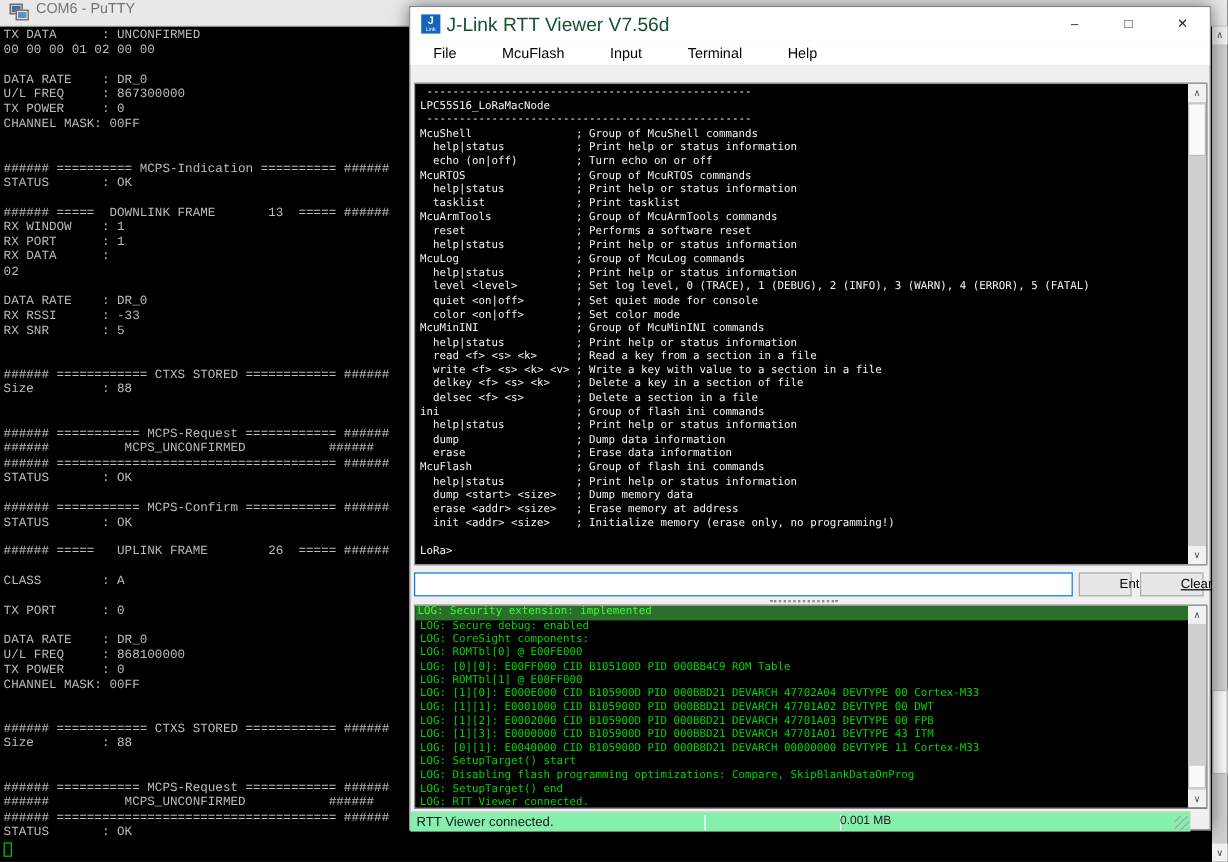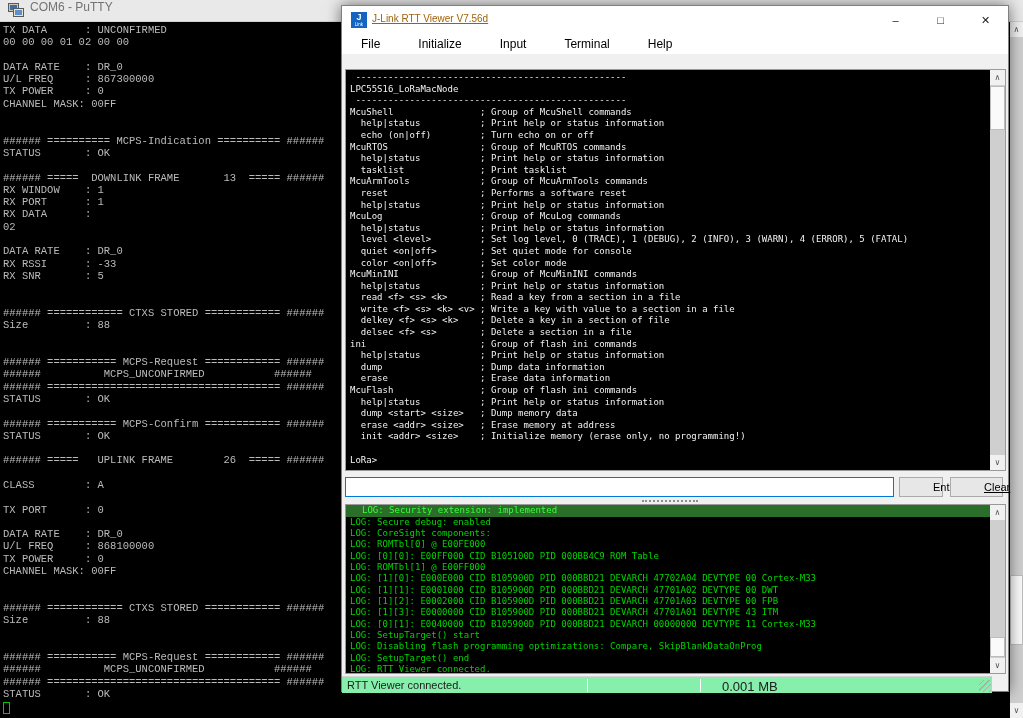--- a/index.html
+++ b/index.html
@@ -18,21 +18,21 @@
   #putty-cursor { position:absolute; left:3px; top:702px; width:7px; height:12px; border:1px solid #00c800; }
   
   .scrollbar { background:#cfcfcf; }
   .sb-btn { position:absolute; left:0; width:100%; height:15px; background:#f1f1f1; color:#505050; font-size:8px; text-align:center; line-height:15px; }
   .sb-thumb { position:absolute; left:0; width:100%; background:#fafafa; border:1px solid #bdbdbd; }
   #putty-scrollbar { position:absolute; right:0; top:22px; width:13px; height:696px; }
 
   
   #rtt-window { position:absolute; left:341px; top:5px; width:668px; height:687px; background:#f0f0f0; border:1px solid #808080; box-shadow:0 0 14px rgba(0,0,0,0.55); }
   #rtt-titlebar { position:absolute; left:0; top:0; width:100%; height:28px; background:#ffffff; }
-  #rtt-title { position:absolute; left:30px; top:7px; font-size:10px; color:#a16207;text-decoration:underline; }
+  #rtt-title { position:absolute; left:30px; top:7px; font-size:16px; color:#14532d; }
   .jlink-icon { position:absolute; left:9px; top:6px; width:16px; height:16px; background:#1464c0; color:#fff; text-align:center; }
   .jlink-icon .j { font-size:9px; font-weight:bold; line-height:9px; display:block; margin-top:1px; }
   .jlink-icon .lnk { font-size:4.5px; line-height:5px; display:block; }
   .win-btn { position:absolute; top:0; width:45px; height:28px; text-align:center; line-height:28px; font-size:11px; color:#202020; }
   #btn-min { right:90px; } #btn-max { right:45px; } #btn-close { right:0; }
   #rtt-menubar { position:absolute; left:0; top:28px; width:100%; height:20px; background:#ffffff; display:flex; align-items:center; }
   .menu-item { font-size:12px; color:#000; padding:0 19px; height:20px; line-height:20px; }
   #rtt-tabbar { position:absolute; left:0; top:48px; width:100%; height:17px; background:#f0f0f0; border-bottom:1px solid #c8c8c8; }
   .tab { position:absolute; font-size:11px; color:#000; text-align:center; }
   #tab-all { left:3px; top:4px; width:70px; height:13px; line-height:13px; background:#f0f0f0; border:1px solid #c8c8c8; border-bottom:none; }
@@ -44,28 +44,28 @@
 
   #rtt-input { position:absolute; left:3px; top:471px; width:549px; height:20px; background:#fff; border:1px solid #0078d7; font-size:11px; padding:0 4px; outline:none; }
   .push-btn { position:absolute; top:471px; height:20px; background:#e7e7e7; border:1px solid #ababab; font-size:11px; color:#000; text-align:center; line-height:18px;padding-left:33px; }
   #btn-enter { left:557px; width:44px; }
   #btn-clear { left:608px; width:53px;text-decoration:underline; }
 
   #splitter { position:absolute; left:300px; top:494px; width:56px; height:6px; border-top:2px dotted #8f8f8f; border-bottom:2px dotted #8f8f8f; }
 
   #rtt-log { position:absolute; left:3px; top:498px; width:661px; height:170px; background:#000; border:1px solid #9a9a9a; overflow:hidden; }
   .logtext { font-family:"DejaVu Sans Mono", monospace; font-size:9px; line-height:11.35px; color:#00d400; white-space:pre; }
-  #log-selected { position:absolute; left:0; top:0; width:645px; height:12px; background:#2a6e2a; color:#37ff37; padding-left:16px; }
+  #log-selected { position:absolute; left:0; top:0; width:645px; height:12px; background:#2a6e2a; color:#37ff37; padding-left:2px; }
   #log-rest { position:absolute; left:4px; top:11.5px; }
   #rtt-log-scroll { position:absolute; right:0; top:0; width:15px; height:168px; }
 
   #rtt-statusbar { position:absolute; left:0; top:670px; width:650px; height:17px; background:#86efac; border-top:1px solid #d4d4d4; }
   #status-text { position:absolute; left:5px; top:2px; font-size:11px; color:#202020; }
   .status-sep { position:absolute; top:2px; width:1px; height:13px; background:#d0d0d0; border-right:1px solid #ffffff; }
-  #status-size { position:absolute; left:380px; top:2px; font-size:13px; color:#202020; }
+  #status-size { position:absolute; left:358px; top:2px; font-size:10px; color:#202020; }
   #status-grip { position:absolute; right:1px; bottom:1px; width:12px; height:12px; background:repeating-linear-gradient(135deg, transparent 0 3px, #ababab 3px 4px); }
 </style>
 </head>
 <body>
 
 <div id="putty-window">
   <div id="putty-titlebar">
     <span class="putty-icon">
         <span class="m1">
           <i></i>
@@ -147,21 +147,21 @@
         <span class="lnk">Link</span>
       </span>
     <span id="rtt-title">J-Link RTT Viewer V7.56d</span>
     <span id="btn-min" class="win-btn">–</span>
     <span id="btn-max" class="win-btn">□</span>
     <span id="btn-close" class="win-btn">✕</span>
   </div>
 
   <div id="rtt-menubar">
     <span class="menu-item">File</span>
-    <span class="menu-item">Initialize</span>
+    <span class="menu-item">McuFlash</span>
     <span class="menu-item">Input</span>
     <span class="menu-item">Terminal</span>
     <span class="menu-item">Help</span>
   </div>
 
 
   <div id="rtt-terminal">
     <pre id="rtt-terminal-text"> --------------------------------------------------
 LPC55S16_LoRaMacNode
  --------------------------------------------------

